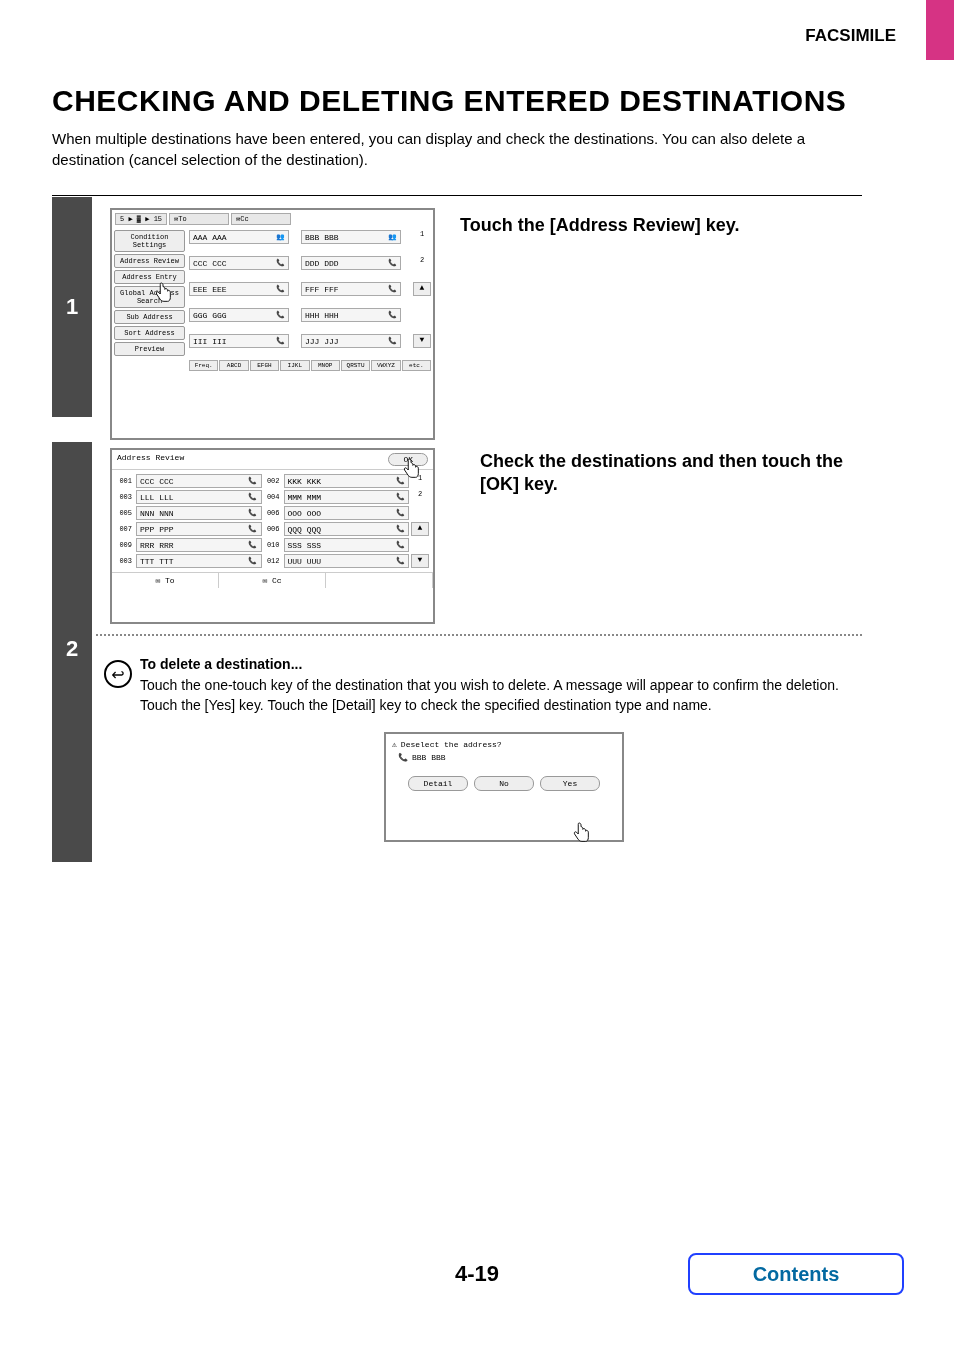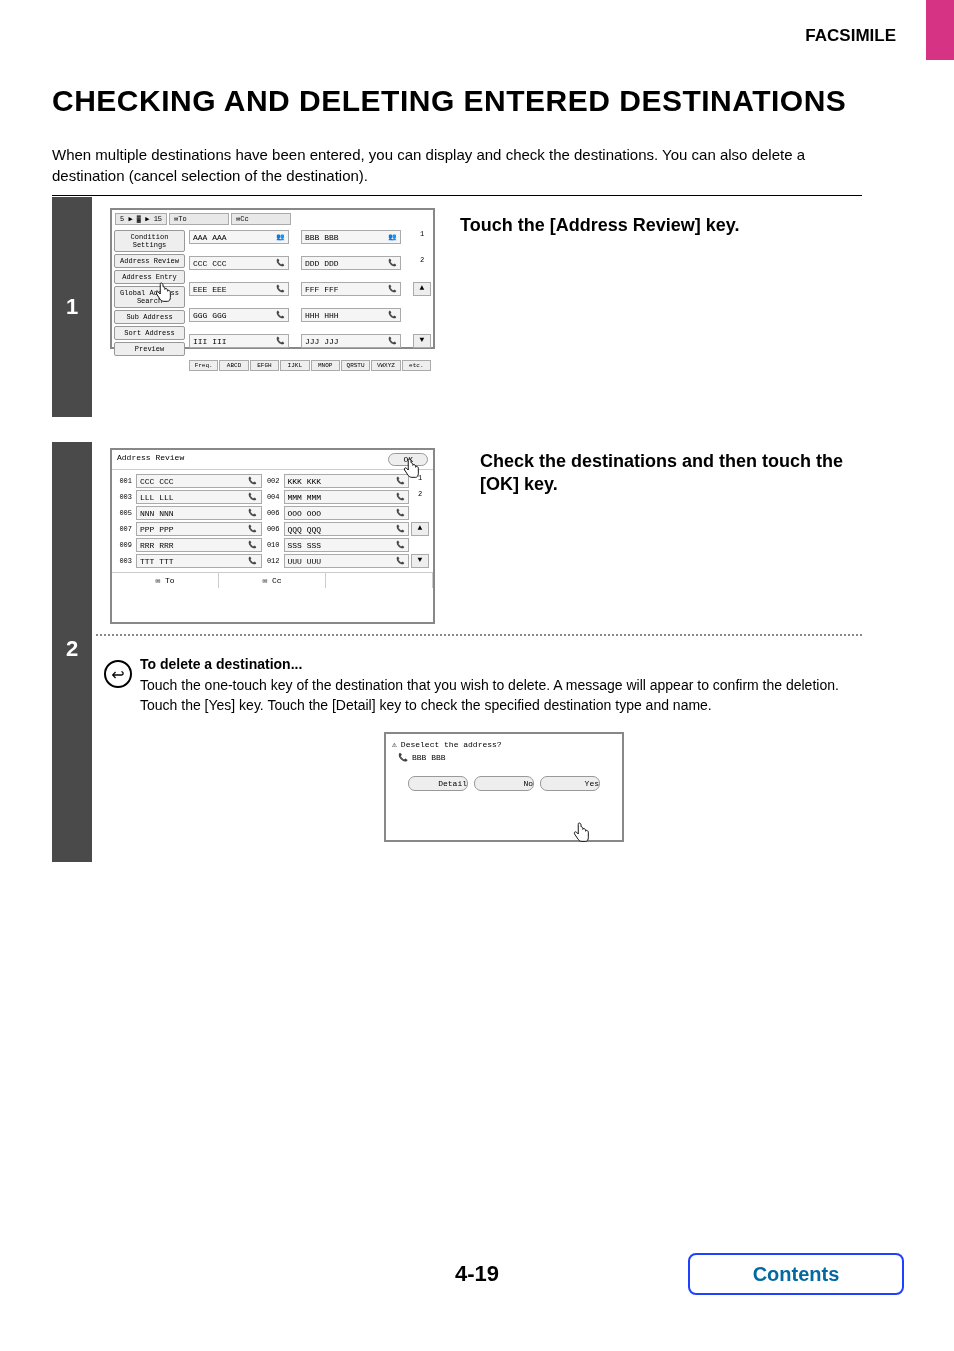--- a/index.html
+++ b/index.html
@@ -1,27 +1,27 @@
 <!DOCTYPE html>
 <html><head>
 <meta charset="utf-8">
 <style>
   * { box-sizing: border-box; margin: 0; padding: 0; }
   body { font-family: Arial, Helvetica, sans-serif; width: 954px; height: 1351px; position: relative; background: #fff; color: #000; }
   .right-tab { position: absolute; right: 0; top: 0; width: 28px; height: 60px; background: #d63384; }
   .header-label { position: absolute; top: 26px; right: 58px; font-weight: bold; font-size: 17px; }
   .title { position: absolute; top: 84px; left: 52px; font-size: 30px; font-weight: bold; letter-spacing: 0.5px; }
-  .intro { position: absolute; top: 128px; left: 52px; width: 800px; font-size: 15px; line-height: 1.4; margin-top: 16px; }
+  .intro { position: absolute; top: 128px; left: 52px; width: 800px; font-size: 15px; line-height: 1.4; }
   .separator { position: absolute; left: 52px; width: 810px; border-top: 1px solid #000; }
   .sep1 { top: 195px; }
 
   
   .step1-bar { position: absolute; left: 52px; top: 197px; width: 40px; height: 220px; background: #4a4a4a; color: #fff; display: flex; align-items: center; justify-content: center; font-size: 22px; font-weight: bold; }
   .step1-instr { position: absolute; left: 460px; top: 215px; font-size: 18px; font-weight: bold; }
-  .panel1 { position: absolute; left: 110px; top: 208px; width: 325px; height: 141px; border: 2px solid #888; background: #fff; font-family: "Courier New", monospace; font-size: 8px; }
+  .panel1 { position: absolute; left: 110px; top: 208px; width: 325px; height: 232px; border: 2px solid #888; background: #fff; font-family: "Courier New", monospace; font-size: 8px; }
   .panel1 .top-row { display: flex; padding: 3px; gap: 2px; }
   .mini-box { border: 1px solid #aaa; background: #e8e8e8; padding: 1px 4px; font-size: 7px; height: 12px; display: inline-flex; align-items: center; }
   .panel1 .body { display: flex; }
   .panel1 .left-col { width: 75px; display: flex; flex-direction: column; gap: 2px; padding: 2px; }
   .side-btn { border: 1px solid #999; background: #eee; font-size: 7px; text-align: center; padding: 2px 0; border-radius: 2px; }
   .panel1 .grid { flex: 1; display: grid; grid-template-columns: 1fr 1fr 18px; gap: 12px; padding: 2px; }
   .key { border: 1px solid #aaa; background: #f5f5f5; padding: 2px 3px; display: flex; justify-content: space-between; align-items: center; height: 14px; }
   .key .ic { font-size: 7px; }
   .pg-ind { font-size: 7px; text-align: center; }
   .arrow-btn { border: 1px solid #aaa; background: #eee; text-align: center; height: 14px; }
@@ -42,21 +42,21 @@
   .dashed { position: absolute; left: 96px; top: 634px; width: 766px; border-top: 2px dotted #888; }
   .note-icon { position: absolute; left: 104px; top: 660px; width: 28px; height: 28px; border: 2px solid #000; border-radius: 50%; display: flex; align-items: center; justify-content: center; font-size: 16px; }
   .note-title { position: absolute; left: 140px; top: 656px; font-weight: bold; font-size: 14px; }
   .note-body { position: absolute; left: 140px; top: 676px; width: 710px; font-size: 14px; line-height: 1.4; }
 
   
   .dialog { position: absolute; left: 384px; top: 732px; width: 240px; height: 110px; border: 2px solid #888; background: #fff; font-family: "Courier New", monospace; font-size: 8px; padding: 6px; }
   .dialog .msg { display: flex; gap: 4px; align-items: center; margin-bottom: 4px; }
   .dialog .dest { display: flex; gap: 4px; align-items: center; margin-left: 6px; margin-bottom: 14px; }
   .dialog .btn-row { display: flex; gap: 6px; justify-content: center; }
-  .dbtn { border: 1px solid #999; border-radius: 7px; padding: 2px 0; width: 60px; text-align: right; background: #eee; font-size: 8px; }
+  .dbtn { border: 1px solid #999; border-radius: 7px; padding: 2px 0; width: 60px; text-align: center; background: #eee; font-size: 8px; }
 
   .page-num { position: absolute; bottom: 64px; left: 0; width: 100%; text-align: center; font-size: 22px; font-weight: bold; }
   .contents-btn { position: absolute; bottom: 56px; right: 50px; width: 216px; height: 42px; border: 2px solid #2040ff; border-radius: 8px; color: #0369a1; font-weight: bold; font-size: 20px; display: flex; align-items: center; justify-content: center; }
   svg.hand-svg { width: 100%; height: 100%; }
 </style>
 </head>
 <body>
 
 <div class="right-tab"></div>
 <div class="header-label">FACSIMILE</div>

